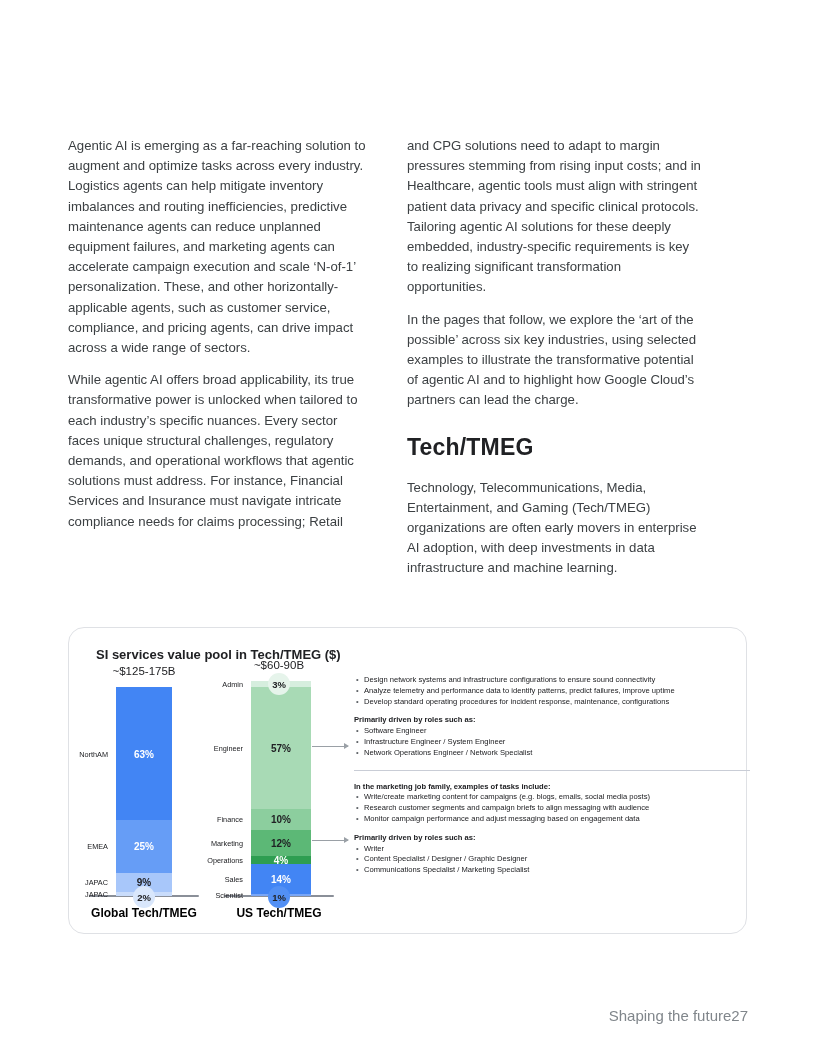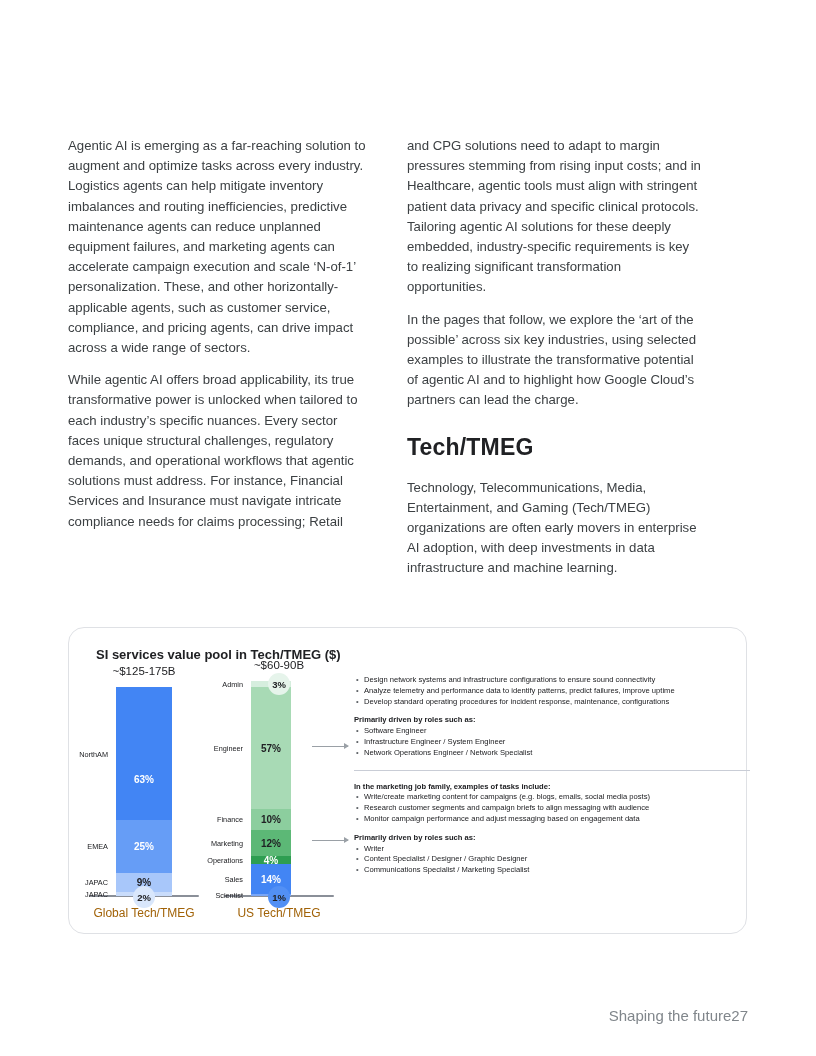--- a/index.html
+++ b/index.html
@@ -17,21 +17,21 @@
 
   
   .card { position:absolute; left:68px; top:627px; width:679px; height:307px;
     background:#fff; border:1px solid #DFE1E5; border-radius:16px; }
   .chart-title { position:absolute; left:27px; top:19px; font-size:13px; font-weight:bold; color:#202124; }
 
   .bar-group { position:absolute; }
   .bar-total { position:absolute; width:140px; text-align:center; font-size:11.5px;
     font-weight:normal; color:#202124; }
   .bar-axis-label { position:absolute; width:160px; text-align:center; font-size:12px;
-    font-weight:400; color:#a16207; }
+    font-weight:700; color:#000000; }
   .baseline { position:absolute; height:2px; background:#8A8F98; border-radius:1px; }
   .bar-stack { position:absolute; }
   .bar-seg { width:100%; position:relative; }
   .seg-name { position:absolute; right:calc(100% + 8px); transform:translateY(-50%);
     font-size:7.3px; color:#202124; white-space:nowrap; }
   .seg-pct { position:absolute; left:0; width:100%; transform:translateY(-50%);
     text-align:center; font-size:10px; font-weight:bold; }
   .callout-circle { position:absolute; width:22px; height:22px; border-radius:50%;
     display:flex; align-items:center; justify-content:center;
     font-size:9.5px; font-weight:bold; color:#202124; z-index:3; }
@@ -79,30 +79,30 @@
         <div class="bar-group" style="left: 47px; top: 59px; width: 56px; height: 209px;">
           <div class="bar-total" style="left: -42px; top: -22px;">~$125-175B</div>
           <div class="baseline" style="left: -27px; top: 208px; width: 110px;"></div>
           <div class="bar-stack" style="left: 0px; top: 0px; width: 100%; height: 100%;">
             <div class="bar-seg" style="height: 63.636%; background: rgb(66, 133, 244);"></div>
             <div class="bar-seg" style="height: 25.253%; background: rgb(102, 157, 246);"></div>
             <div class="bar-seg" style="height: 9.091%; background: rgb(168, 199, 250);"></div>
             <div class="bar-seg" style="height: 2.02%; background: rgb(201, 220, 251);"></div>
           </div>
           <div class="seg-name" style="top: 66.5px;">NorthAM</div>
-          <div class="seg-pct" style="top: 66.5px; color: rgb(255, 255, 255); margin-top: 25px;">63%</div>
+          <div class="seg-pct" style="top: 66.5px; color: rgb(255, 255, 255);">63%</div>
           <div class="seg-name" style="top: 159.389px;">EMEA</div>
           <div class="seg-pct" style="top: 159.389px; color: rgb(255, 255, 255);">25%</div>
           <div class="seg-name" style="top: 195.278px;">JAPAC</div>
           <div class="seg-pct" style="top: 195.278px; color: rgb(32, 33, 36);">9%</div>
           <div class="seg-name" style="top: 206.889px;">JAPAC</div>
           <div class="callout-circle" style="background: rgb(217, 231, 252); left: 17px; top: 199px;">2%</div>
           <div class="bar-axis-label" style="left: -52px; top: 219px;">Global Tech/TMEG</div>
         </div>
-        <div class="bar-group" style="left: 182px; top: 53px; width: 40px; height: 215px;">
+        <div class="bar-group" style="left: 182px; top: 53px; width: 60px; height: 215px;">
           <div class="bar-total" style="left: -42px; top: -22px;">~$60-90B</div>
           <div class="baseline" style="left: -27px; top: 214px; width: 110px;"></div>
           <div class="bar-stack" style="left: 0px; top: 0px; width: 100%; height: 100%;">
             <div class="bar-seg" style="height: 2.97%; background: rgb(214, 238, 222);"></div>
             <div class="bar-seg" style="height: 56.436%; background: rgb(168, 218, 181);"></div>
             <div class="bar-seg" style="height: 9.901%; background: rgb(140, 206, 158);"></div>
             <div class="bar-seg" style="height: 11.881%; background: rgb(92, 184, 118);"></div>
             <div class="bar-seg" style="height: 3.96%; background: rgb(46, 158, 81);"></div>
             <div class="bar-seg" style="height: 13.861%; background: rgb(66, 133, 244);"></div>
             <div class="bar-seg" style="height: 0.99%; background: rgb(121, 166, 246);"></div>

